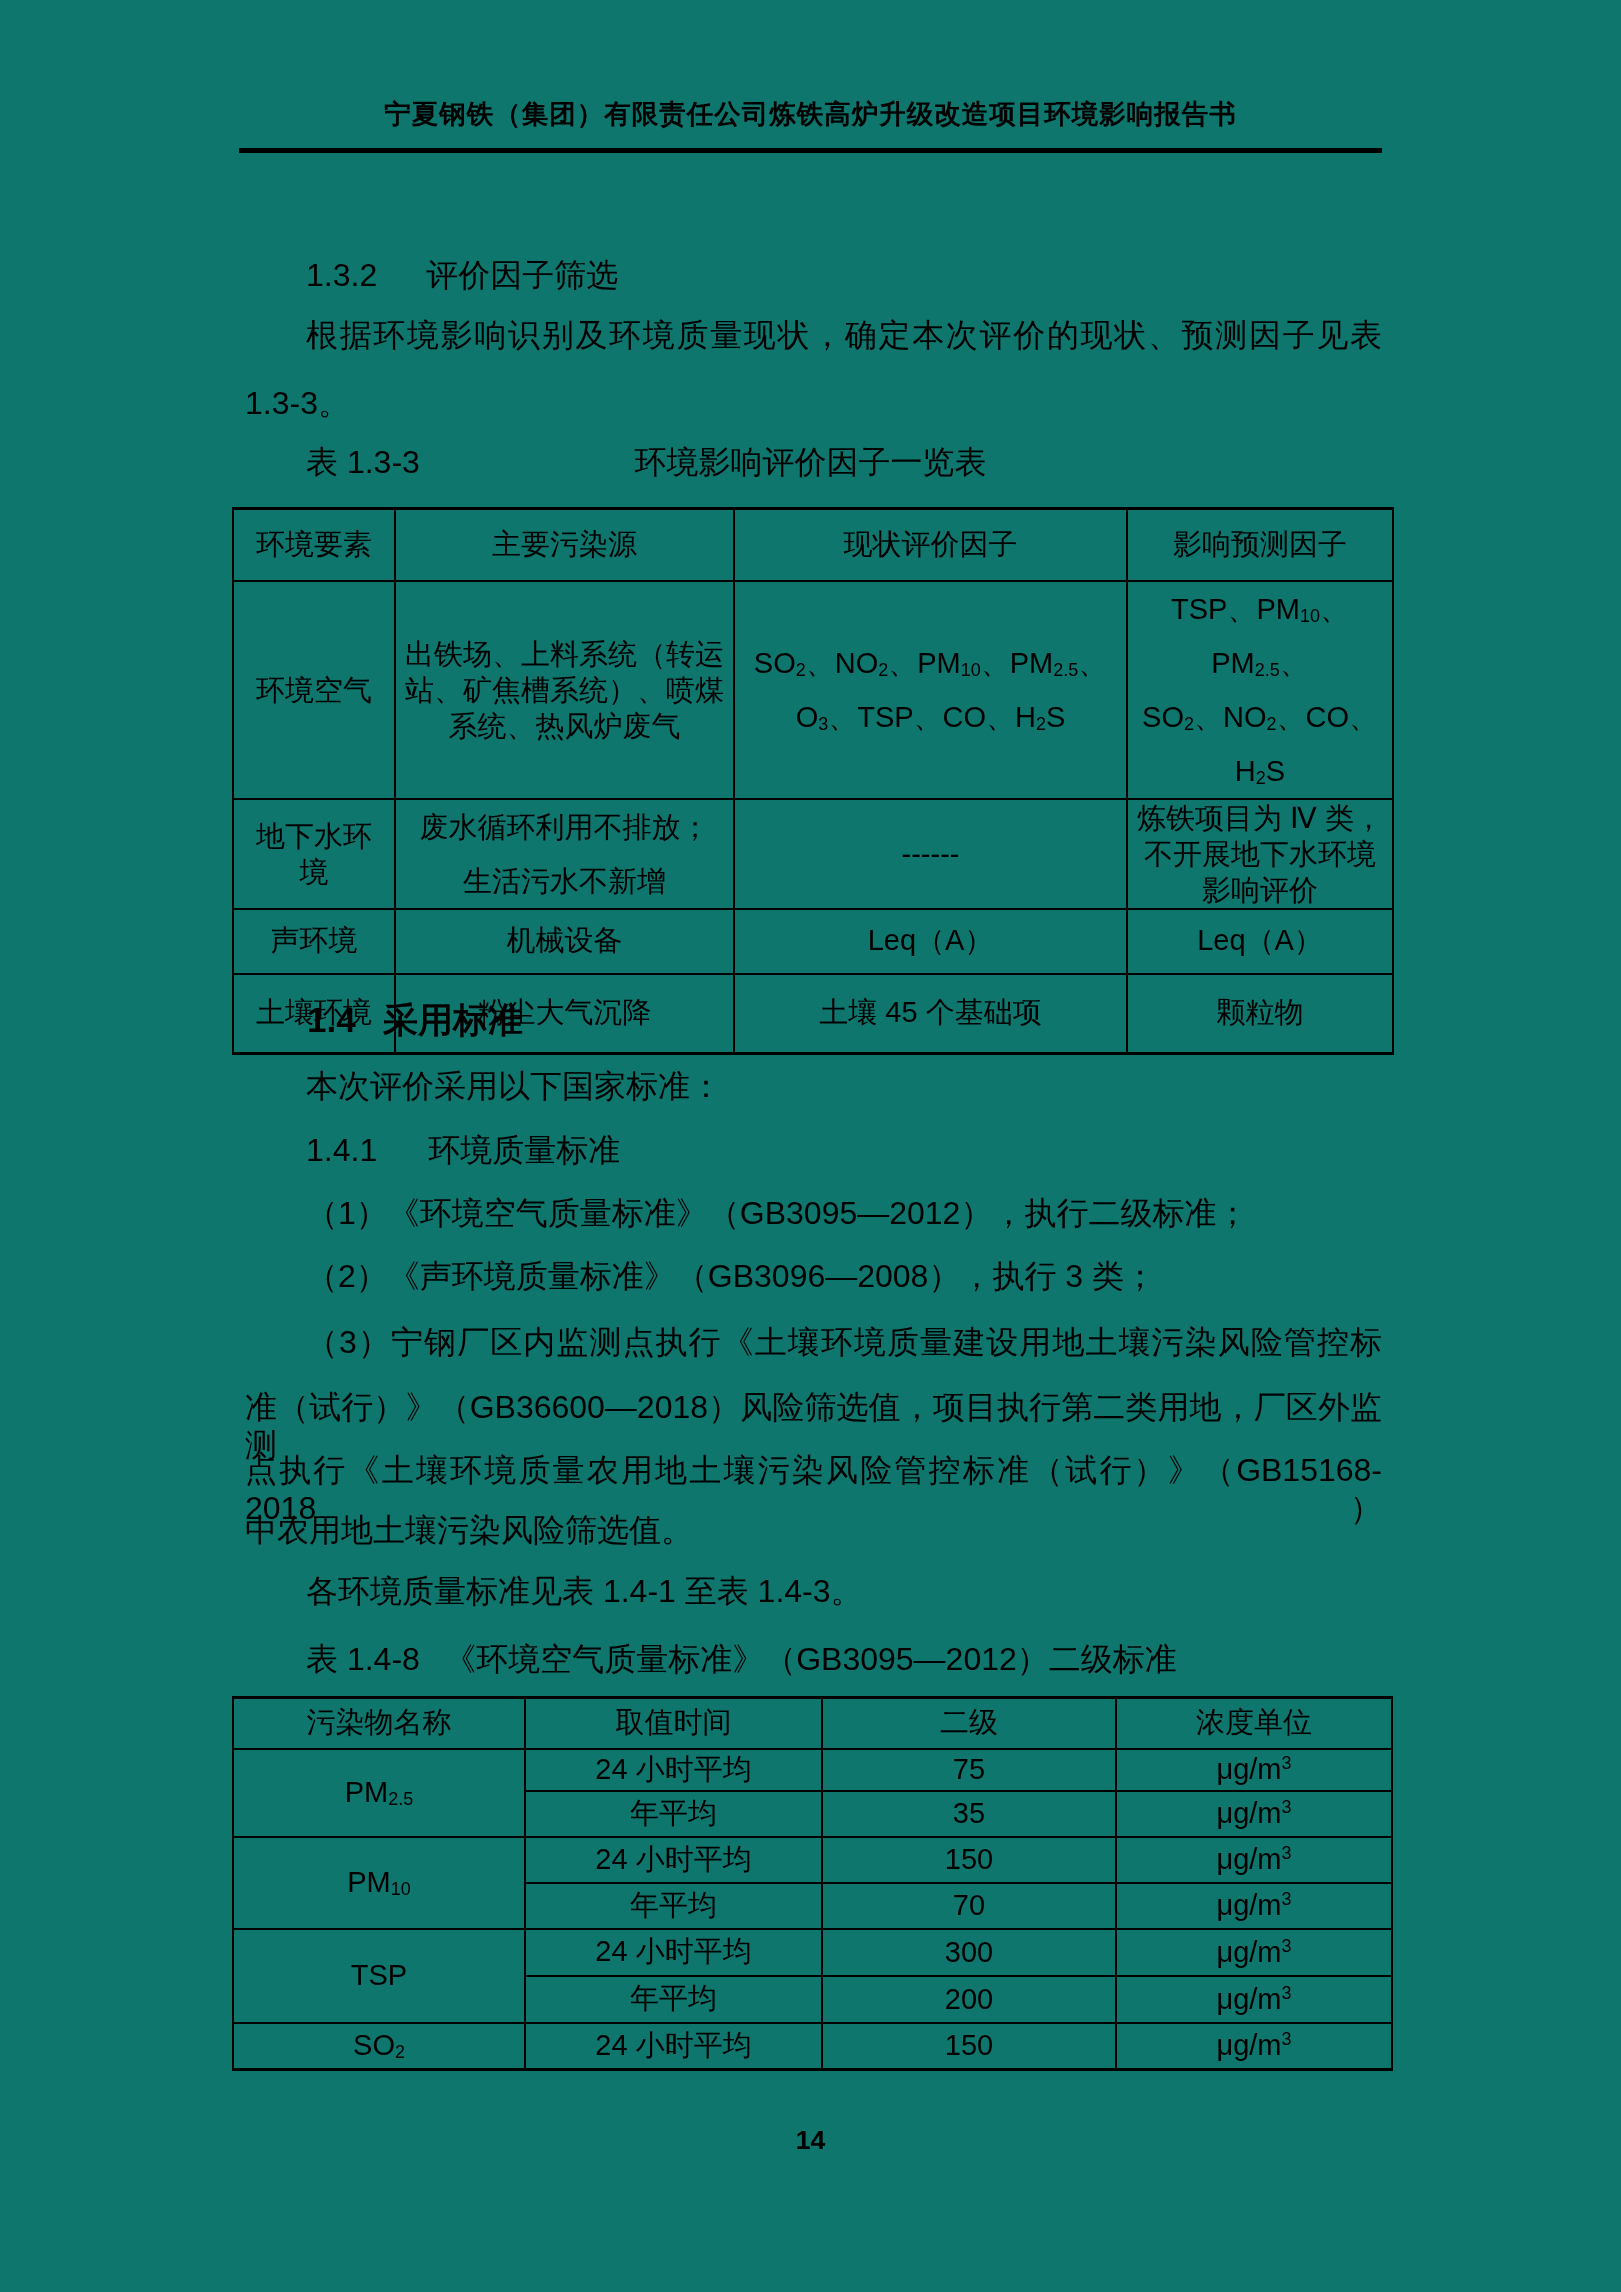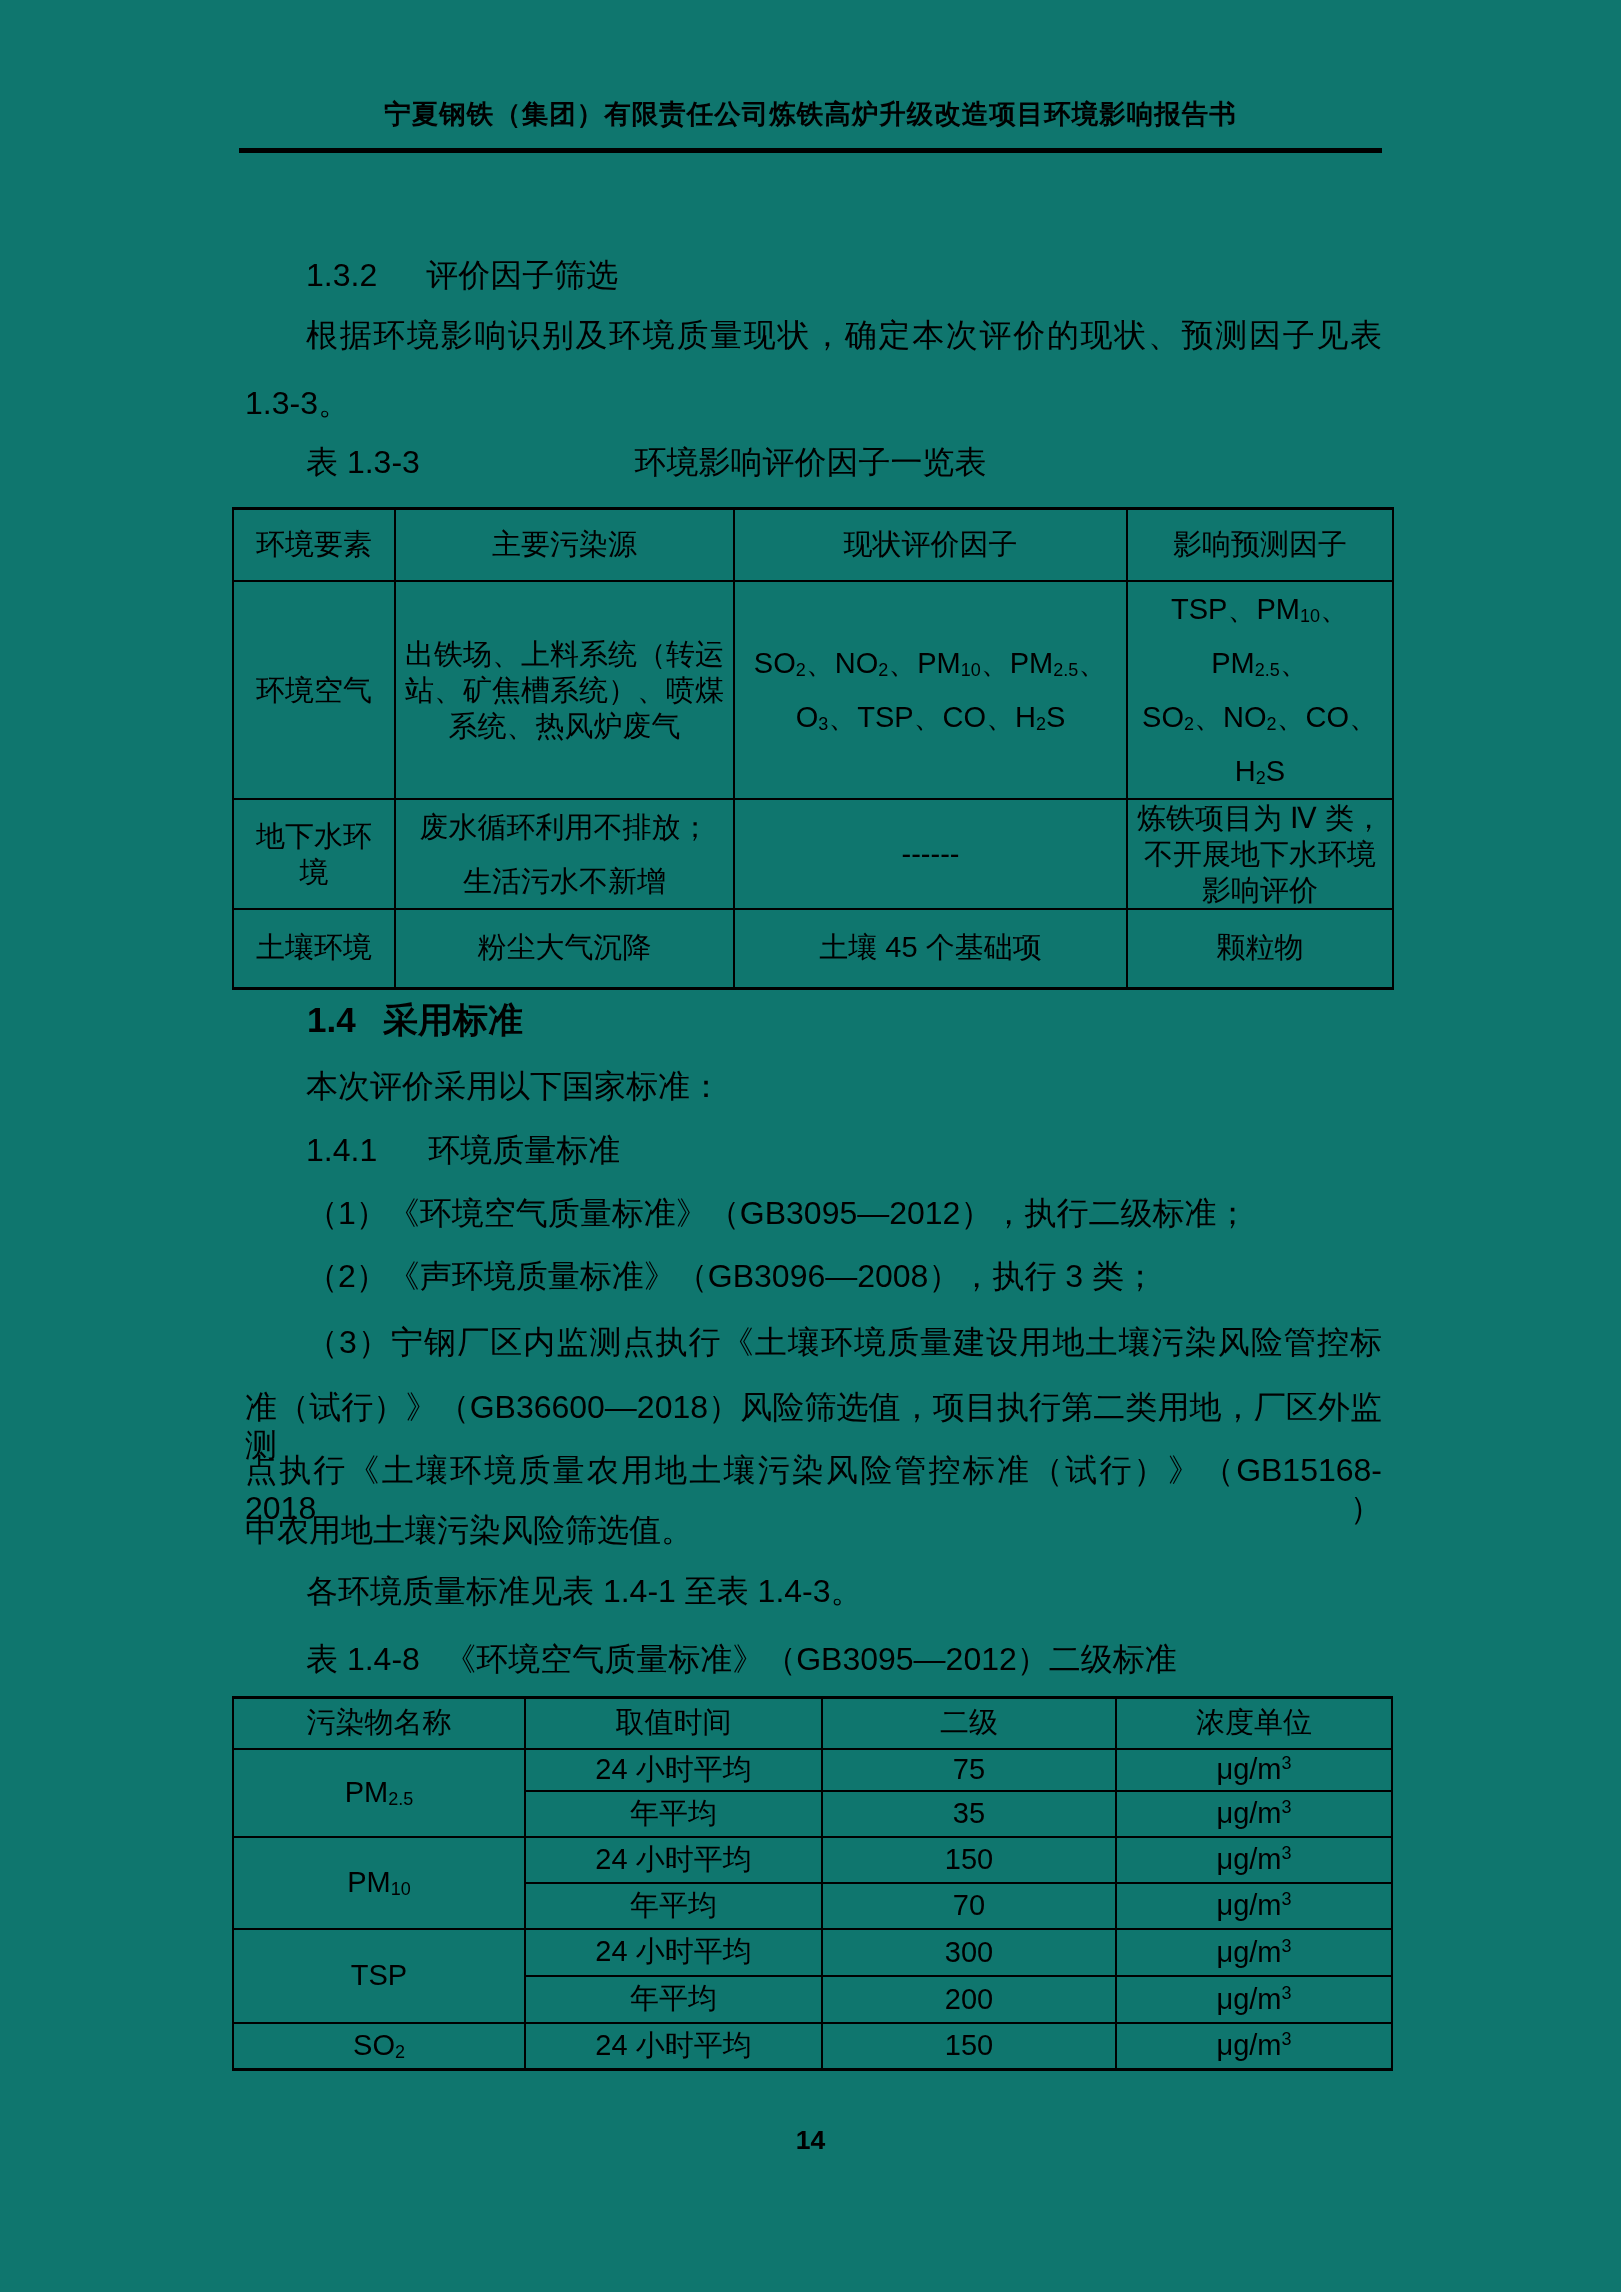--- a/index.html
+++ b/index.html
@@ -99,20 +99,26 @@
       <td class="lh-tight cell-left" style="padding:0 4.9px;">出铁场、上料系统（转运<br>站、矿焦槽系统）、喷煤<br>系统、热风炉废气</td>
       <td class="lh-loose cell-left" style="padding:0 11.8px;">SO<sub>2</sub>、NO<sub>2</sub>、PM<sub>10</sub>、PM<sub>2.5</sub>、<br>O<sub>3</sub>、TSP、CO、H<sub>2</sub>S</td>
       <td class="lh-loose cell-left" style="padding:0 11px;">TSP、PM<sub>10</sub>、PM<sub>2.5</sub>、<br>SO<sub>2</sub>、NO<sub>2</sub>、CO、H<sub>2</sub>S</td>
     </tr>
     <tr style="height:107px;padding-left:40px;">
       <td class="lh-tight">地下水环<br>境</td>
       <td class="lh-loose">废水循环利用不排放；<br>生活污水不新增</td>
       <td class="lh-tight">------</td>
       <td class="lh-tight">炼铁项目为 Ⅳ 类，<br>不开展地下水环境<br>影响评价</td>
     </tr>
+    <tr style="height:65px;">
+      <td>声环境</td>
+      <td>机械设备</td>
+      <td>Leq（A）</td>
+      <td>Leq（A）</td>
+    </tr>
     <tr style="height:80px;">
       <td>土壤环境</td>
       <td>粉尘大气沉降</td>
       <td>土壤 45 个基础项</td>
       <td>颗粒物</td>
     </tr>
   </tbody>
     </table>
 
   <div class="txt b h14" style="top:999px; left:307px;">

